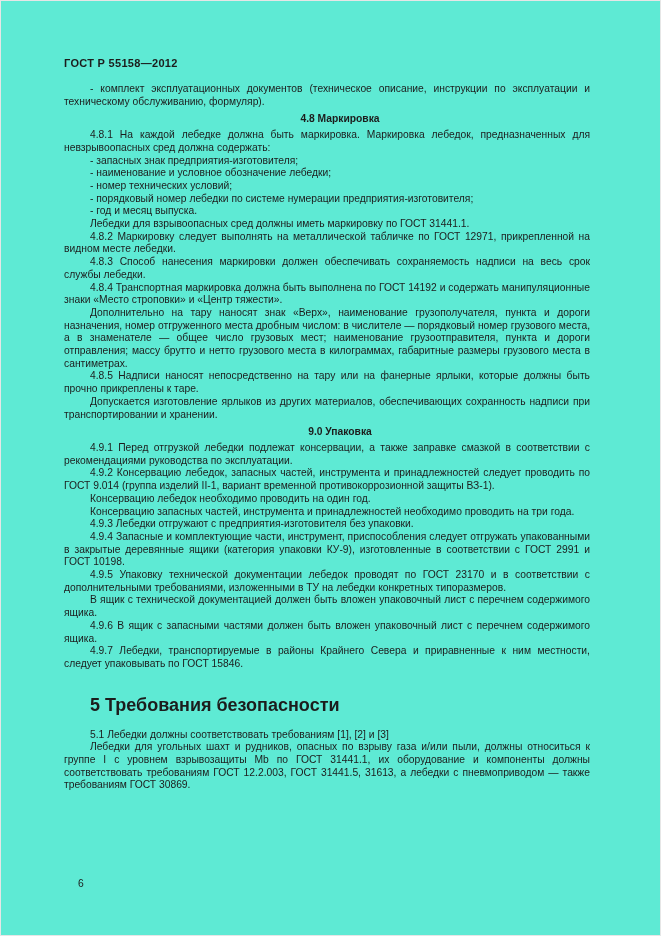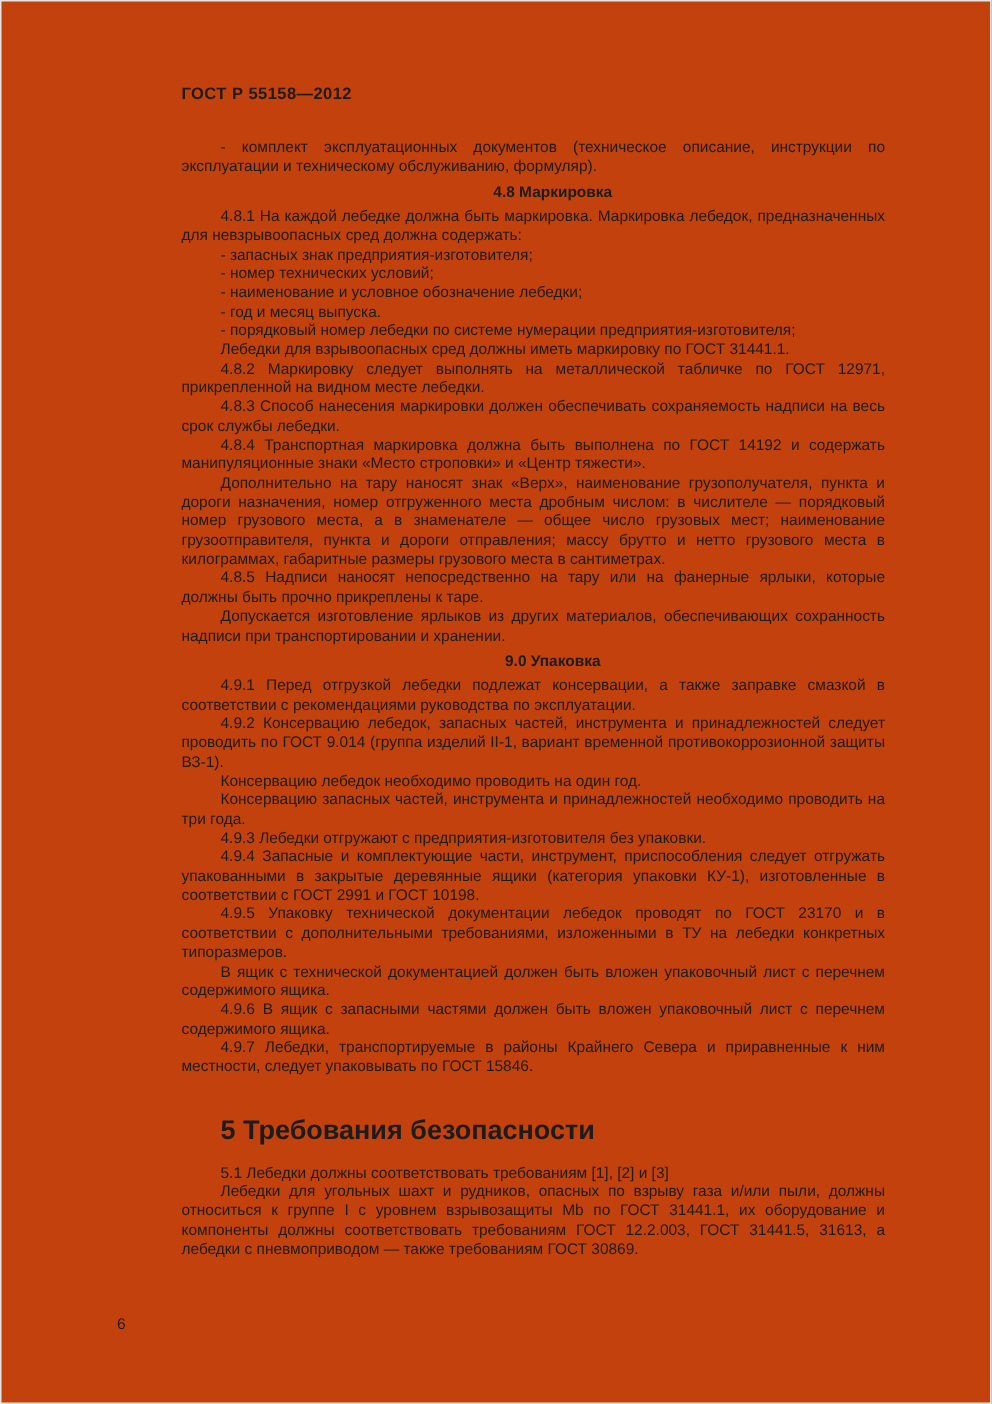--- a/index.html
+++ b/index.html
@@ -5,37 +5,37 @@
   * { box-sizing: border-box; }
   html, body {
     margin: 0;
     padding: 0;
     background: #ffffff;
   }
   .page {
     position: relative;
     width: 661px;
     height: 936px;
-    background: #c2410c;
+    background: #5eead4;
     border: 1px solid #e6e6e6;
     overflow: hidden;
     font-family: "Liberation Sans", "DejaVu Sans", sans-serif;
     color: #1c1c1c;
-    padding: 52px 70px 0 120px;
+    padding: 52px 70px 0 63px;
   }
   .doc-header {
     height: 14px;
   }
   .doc-code {
     font-weight: bold;
     font-size: 11px;
     letter-spacing: 0.3px;
   }
   .doc-body {
-    margin-top: 26px;
+    margin-top: 16px;
     font-size: 10.3px;
     line-height: 12.7px;
   }
   .block {
     text-align: justify;
     text-indent: 26px;
   }
   .h3 {
     font-weight: bold;
     text-align: center;
@@ -61,38 +61,38 @@
 <div class="page">
   <div class="doc-header">
     <span class="doc-code">ГОСТ  Р 55158—2012</span>
   </div>
 
   <div class="doc-body" id="doc-body">
       <div class="block li">- комплект эксплуатационных документов (техническое описание, инструкции по эксплуатации и техническому обслуживанию, формуляр).</div>
       <div class="block h3">4.8 Маркировка</div>
       <div class="block p">4.8.1 На каждой лебедке должна быть маркировка. Маркировка лебедок, предназначенных для невзрывоопасных сред должна содержать:</div>
       <div class="block li">- запасных знак предприятия-изготовителя;</div>
+      <div class="block li">- наименование и условное обозначение лебедки;</div>
       <div class="block li">- номер технических условий;</div>
-      <div class="block li">- наименование и условное обозначение лебедки;</div>
+      <div class="block li">- порядковый номер лебедки по системе нумерации предприятия-изготовителя;</div>
       <div class="block li">- год и месяц выпуска.</div>
-      <div class="block li">- порядковый номер лебедки по системе нумерации предприятия-изготовителя;</div>
       <div class="block p">Лебедки для взрывоопасных сред должны иметь маркировку по ГОСТ 31441.1.</div>
       <div class="block p">4.8.2 Маркировку следует выполнять на металлической табличке по ГОСТ 12971, прикрепленной на видном месте лебедки.</div>
       <div class="block p">4.8.3 Способ нанесения маркировки должен обеспечивать сохраняемость надписи на весь срок службы лебедки.</div>
       <div class="block p">4.8.4 Транспортная маркировка должна быть выполнена по ГОСТ 14192 и содержать манипуляционные знаки «Место строповки» и «Центр тяжести».</div>
       <div class="block p">Дополнительно на тару наносят знак «Верх», наименование грузополучателя, пункта и дороги назначения, номер отгруженного места дробным числом: в числителе — порядковый номер грузового места, а в знаменателе — общее число грузовых мест; наименование грузоотправителя, пункта и дороги отправления; массу брутто и нетто грузового места в килограммах, габаритные размеры грузового места в сантиметрах.</div>
       <div class="block p">4.8.5 Надписи наносят непосредственно на тару или на фанерные ярлыки, которые должны быть прочно прикреплены к таре.</div>
       <div class="block p">Допускается изготовление ярлыков из других материалов, обеспечивающих сохранность надписи при транспортировании и хранении.</div>
       <div class="block h3">9.0 Упаковка</div>
       <div class="block p">4.9.1 Перед отгрузкой лебедки подлежат консервации, а также заправке смазкой в соответствии с рекомендациями руководства по эксплуатации.</div>
       <div class="block p">4.9.2 Консервацию лебедок, запасных частей, инструмента и принадлежностей следует проводить по ГОСТ 9.014 (группа изделий II-1, вариант временной противокоррозионной защиты ВЗ-1).</div>
       <div class="block p">Консервацию лебедок необходимо проводить на один год.</div>
       <div class="block p">Консервацию запасных частей, инструмента и принадлежностей необходимо проводить на три года.</div>
       <div class="block p">4.9.3 Лебедки отгружают с предприятия-изготовителя без упаковки.</div>
-      <div class="block p">4.9.4 Запасные и комплектующие части, инструмент, приспособления следует отгружать упакованными в закрытые деревянные ящики (категория упаковки КУ-1), изготовленные в соответствии с ГОСТ 2991 и ГОСТ 10198.</div>
+      <div class="block p">4.9.4 Запасные и комплектующие части, инструмент, приспособления следует отгружать упакованными в закрытые деревянные ящики (категория упаковки КУ-9), изготовленные в соответствии с ГОСТ 2991 и ГОСТ 10198.</div>
       <div class="block p">4.9.5 Упаковку технической документации лебедок проводят по ГОСТ 23170 и в соответствии с дополнительными требованиями, изложенными в ТУ на лебедки конкретных типоразмеров.</div>
       <div class="block p">В ящик с технической документацией должен быть вложен упаковочный лист с перечнем содержимого ящика.</div>
       <div class="block p">4.9.6 В ящик с запасными частями должен быть вложен упаковочный лист с перечнем содержимого ящика.</div>
       <div class="block p">4.9.7 Лебедки, транспортируемые в районы Крайнего Севера и приравненные к ним местности, следует упаковывать по ГОСТ 15846.</div>
       <div class="block h2">5  Требования безопасности</div>
       <div class="block p">5.1 Лебедки должны соответствовать требованиям [1], [2] и [3]</div>
       <div class="block p">Лебедки для угольных шахт и рудников, опасных по взрыву газа и/или пыли, должны относиться к группе I с уровнем взрывозащиты Mb по ГОСТ 31441.1, их оборудование и компоненты должны соответствовать требованиям ГОСТ 12.2.003, ГОСТ 31441.5, 31613, а лебедки с пневмоприводом — также требованиям ГОСТ 30869.</div>
     </div>
 
   <div class="doc-footer">

